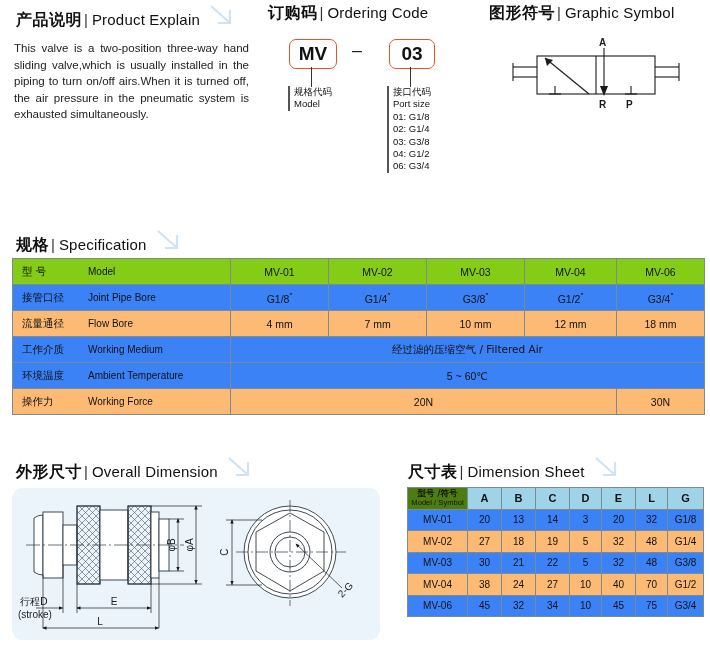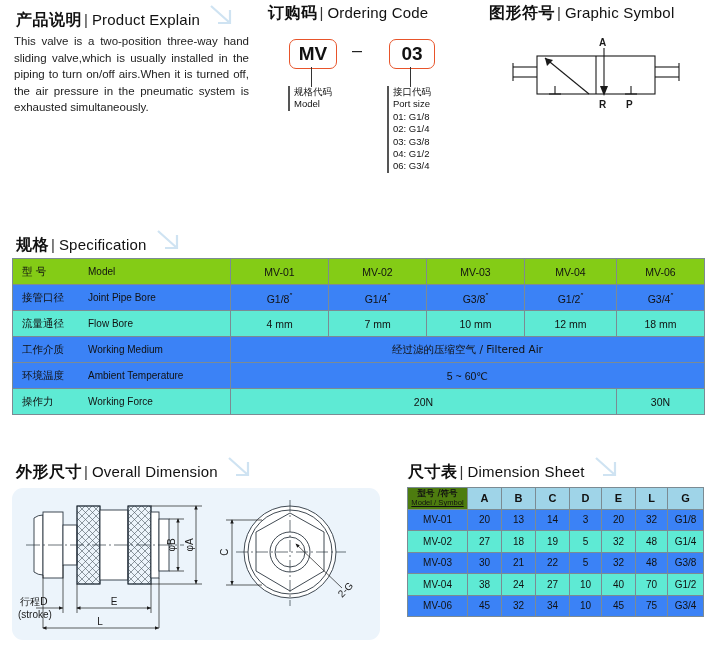--- a/index.html
+++ b/index.html
@@ -53,21 +53,21 @@
     line-height: 16.5px;
     color: #222;
   }
   .explain .cn-para {
     font-family: "DejaVu Sans", sans-serif;
     text-indent: 24px;
     font-size: 11.5px;
     line-height: 17px;
   }
   .explain .en-para {
-    margin-top: 1px;
+    margin-top: 8px;
     font-size: 11.5px;
     line-height: 16.5px;
     text-align: justify;
   }
 
   
   .code-box {
     border: 1.6px solid #e8542a;
     border-radius: 7px;
     background: #fff;
@@ -119,21 +119,21 @@
   #spec-table .rowhead .cn {
     font-family: "DejaVu Sans", sans-serif;
     font-size: 10.5px;
     display: inline-block;
     width: 66px;
   }
   #spec-table .rowhead .en {
     font-size: 10px;
   }
   .hdr-cn { font-family: "DejaVu Sans", sans-serif; }
-  .row-blue { background: #5eead4; }
+  .row-blue { background: #fdba74; }
   .row-white { background: #3b82f6; }
   .cell-blue { background: #84cc16; }
   .val-cn { font-family: "DejaVu Sans", sans-serif; font-size: 10.5px; }
   .sup { font-size: 8px; vertical-align: super; }
 
   
   #dim-table { width: 296px; }
   #dim-table td { height: 20.5px; font-size: 10px; }
   #dim-table td.dh {
     background: #9fd4e8;
@@ -145,21 +145,21 @@
     font-weight: normal;
     line-height: 9.5px;
     font-size: 8px;
     padding: 0 1px;
   }
   #dim-table td.dh-first .cn {
     font-family: "DejaVu Sans", sans-serif;
     font-size: 8.5px;
     font-weight: bold;
   }
-  #dim-table td.dh-first .en { font-size: 7.6px; text-decoration: underline; }
+  #dim-table td.dh-first .en { font-size: 7.6px; }
 
   
   #drawing-panel {
     background: #ecf4fb;
     border-radius: 11px;
   }
   .dim-lbl {
     font-size: 10px;
     fill: #1a1a1a;
     font-family: "Liberation Sans", sans-serif;

